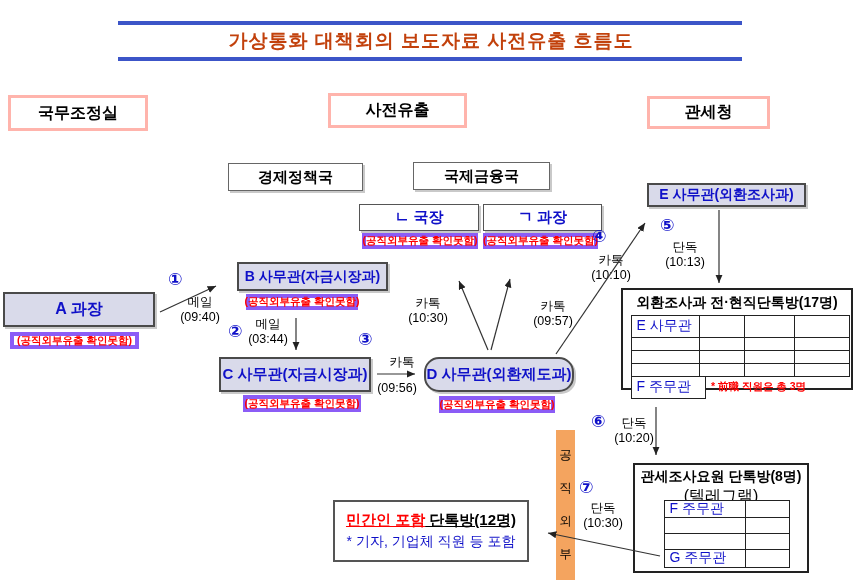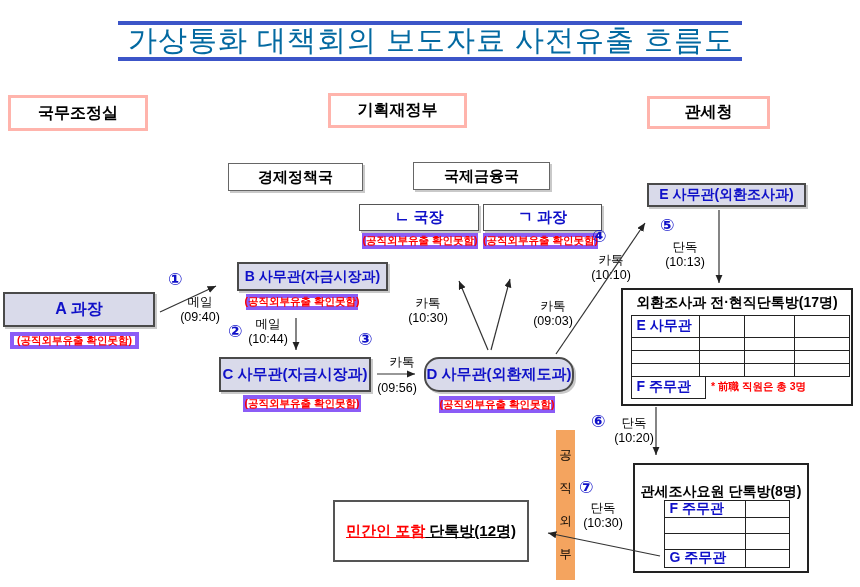--- a/index.html
+++ b/index.html
@@ -3,21 +3,21 @@
 <meta charset="utf-8">
 <style>
   html,body{margin:0;padding:0;background:#fff;}
   body{width:860px;height:587px;position:relative;overflow:hidden;
        font-family:"Liberation Sans","DejaVu Sans",sans-serif;color:#111;}
   .abs{position:absolute;box-sizing:border-box;}
   .ctr{display:flex;align-items:center;justify-content:center;text-align:center;}
 
   
   .rule{background:#3c55c8;height:4px;}
-  .title{font-size:29px;font-weight:normal;letter-spacing:1px;color:#0369a1;}
+  .title{font-size:19px;font-weight:bold;letter-spacing:1px;color:#c2410c;}
 
   
   .org{border:3px solid #ffb4ac;background:#fff;font-size:16px;font-weight:bold;color:#000;}
 
   
   .dept{border:1px solid #666;background:#fff;font-size:15px;font-weight:bold;color:#000;
         box-shadow:2px 2px 0 #c9c9c9;}
 
   
   .person{background:#d9daea;border:2px solid #4a4a4a;color:#0f10c8;font-weight:bold;
@@ -34,21 +34,21 @@
 
   
   .xfer{font-size:12.5px;line-height:15px;color:#000;text-align:center;white-space:nowrap;}
 
   
   .tframe{border:2px solid #222;background:#fff;}
   .ttitle{font-size:14px;font-weight:bold;color:#000;text-align:center;white-space:nowrap;}
   .tsub{font-size:16px;color:#000;text-align:center;}
   .grid{display:grid;}
   .cell{border:1px solid #222;margin:-0.5px;background:#fff;}
-  .bluecell{color:#0f10c8;font-weight:bold;font-size:14px;display:flex;align-items:center;padding-left:5px;}
+  .bluecell{color:#0f10c8;font-weight:normal;font-size:14px;display:flex;align-items:center;padding-left:5px;}
   .rednote{color:#f00;font-weight:bold;font-size:10.5px;white-space:nowrap;}
 
   
   .priv{border:2px solid #555;background:#fff;}
   .priv-l1{font-size:15px;font-weight:bold;white-space:nowrap;}
   .priv-red{color:#f00;text-decoration:underline;}
   .priv-blk{color:#000;text-decoration:underline;}
   .priv-l2{font-size:14px;color:#0f10c8;white-space:nowrap;}
 
   
@@ -58,21 +58,21 @@
   svg.arrows{position:absolute;left:0;top:0;pointer-events:none;}
 </style>
 </head>
 <body>
 
 <div class="abs rule" style="left:118px;top:21px;width:624px;"></div>
 <div class="abs ctr title" style="left:120px;top:26px;width:622px;height:30px;">가상통화 대책회의 보도자료 사전유출 흐름도</div>
 <div class="abs rule" style="left:118px;top:57px;width:624px;"></div>
 
 <div class="abs ctr org" style="left:8px;top:95px;width:140px;height:36px;">국무조정실</div>
-<div class="abs ctr org" style="left:328px;top:93px;width:139px;height:35px;">기획재정부</div>
+<div class="abs ctr org" style="left:328px;top:93px;width:139px;height:35px;">사전유출</div>
 <div class="abs ctr org" style="left:647px;top:96px;width:123px;height:33px;">관세청</div>
 
 <div class="abs ctr dept" style="left:228px;top:163px;width:135px;height:28px;">경제정책국</div>
 <div class="abs ctr dept" style="left:413px;top:162px;width:137px;height:28px;">국제금융국</div>
 
 <div class="abs ctr whitebox" style="left:359px;top:204px;width:120px;height:27px;">ㄴ 국장</div>
 <div class="abs ctr whitebox" style="left:483px;top:204px;width:119px;height:27px;">ㄱ 과장</div>
 <div class="abs ctr person" style="left:647px;top:183px;width:159px;height:24px;">E 사무관(외환조사과)</div>
 <div class="abs ctr person" style="left:3px;top:292px;width:152px;height:35px;font-size:16px;">A 과장</div>
 <div class="abs ctr person" style="left:222px;top:262px;width:151px;height:29px;margin-left:15px;">B 사무관(자금시장과)</div>
@@ -93,21 +93,21 @@
 <div class="abs stepnum" style="left:660px;top:217px;">⑤</div>
 <div class="abs stepnum" style="left:591px;top:413px;">⑥</div>
 <div class="abs stepnum" style="left:579px;top:479px;">⑦</div>
 
 <div class="abs xfer" style="left:176px;top:295px;width:48px;">
   <div>메일</div>
     <div>(09:40)</div>
 </div>
 <div class="abs xfer" style="left:244px;top:317px;width:48px;">
   <div>메일</div>
-    <div>(10:44)</div>
+    <div>(03:44)</div>
 </div>
 <div class="abs xfer" style="left:380px;top:355px;width:44px;">카톡</div>
 <div class="abs xfer" style="left:373px;top:381px;width:48px;">(09:56)</div>
 <div class="abs xfer" style="left:586px;top:253px;width:50px;">
   <div>카톡</div>
     <div>(10:10)</div>
 </div>
 <div class="abs xfer" style="left:660px;top:240px;width:50px;">
   <div>단독</div>
     <div>(10:13)</div>
@@ -119,24 +119,24 @@
 <div class="abs xfer" style="left:576px;top:501px;width:54px;">
   <div>단독</div>
     <div>(10:30)</div>
 </div>
 <div class="abs xfer" style="left:403px;top:296px;width:50px;">
   <div>카톡</div>
     <div>(10:30)</div>
 </div>
 <div class="abs xfer" style="left:528px;top:299px;width:50px;">
   <div>카톡</div>
-    <div>(09:03)</div>
-</div>
-
-<div class="abs tframe" style="left:621px;top:288px;width:232px;height:118px;">
+    <div>(09:57)</div>
+</div>
+
+<div class="abs tframe" style="left:621px;top:288px;width:232px;height:102px;">
   <div class="ttitle" style="margin-top:4px;">외환조사과 전·현직단톡방(17명)</div>
   <div class="abs" style="left:8px;top:25px;">
     <div class="grid" style="grid-template-columns:68px 45px 50px 55px;grid-auto-rows:22px;">
       <div class="cell bluecell">E 사무관</div>
       <div class="cell"></div>
       <div class="cell"></div>
       <div class="cell"></div>
     </div>
     <div class="grid" style="grid-template-columns:68px 45px 50px 55px;grid-auto-rows:13px;">
       <div class="cell"></div>
@@ -153,21 +153,21 @@
         <div class="cell"></div>
     </div>
     <div style="display:flex;align-items:center;">
       <div class="cell bluecell" style="width:68px;height:21px;">F 주무관</div>
       <div class="rednote" style="margin-left:6px;">* 前職 직원은 총 3명</div>
     </div>
   </div>
 </div>
 
 <div class="abs tframe" style="left:633px;top:463px;width:176px;height:110px;">
-  <div class="ttitle" style="margin-top:18px;">관세조사요원 단톡방(8명)</div>
+  <div class="ttitle" style="margin-top:3px;">관세조사요원 단톡방(8명)</div>
   <div class="tsub">(텔레그램)</div>
   <div class="abs" style="left:29px;top:35px;">
     <div class="grid" style="grid-template-columns:81px 44px;grid-auto-rows:17px;">
       <div class="cell bluecell">F 주무관</div>
       <div class="cell"></div>
     </div>
     <div class="grid" style="grid-template-columns:81px 44px;grid-auto-rows:16px;">
       <div class="cell"></div>
         <div class="cell"></div>
       <div class="cell"></div>
@@ -177,20 +177,21 @@
       <div class="cell bluecell">G 주무관</div>
       <div class="cell"></div>
     </div>
   </div>
 </div>
 
 <div class="abs ctr priv" style="left:333px;top:500px;width:196px;height:62px;flex-direction:column;gap:3px;">
   <div class="priv-l1">
     <span class="priv-red">민간인 포함</span><span class="priv-blk"> 단톡방(12명)</span>
   </div>
+  <div class="priv-l2">* 기자, 기업체 직원 등 포함</div>
 </div>
 
 <div class="abs barrier" style="left:556px;top:430px;width:19px;height:150px;">
   <span>공</span>
   <span>직</span>
   <span>외</span>
   <span>부</span>
 </div>
 
 <svg class="arrows" width="860" height="587" viewBox="0 0 860 587">

